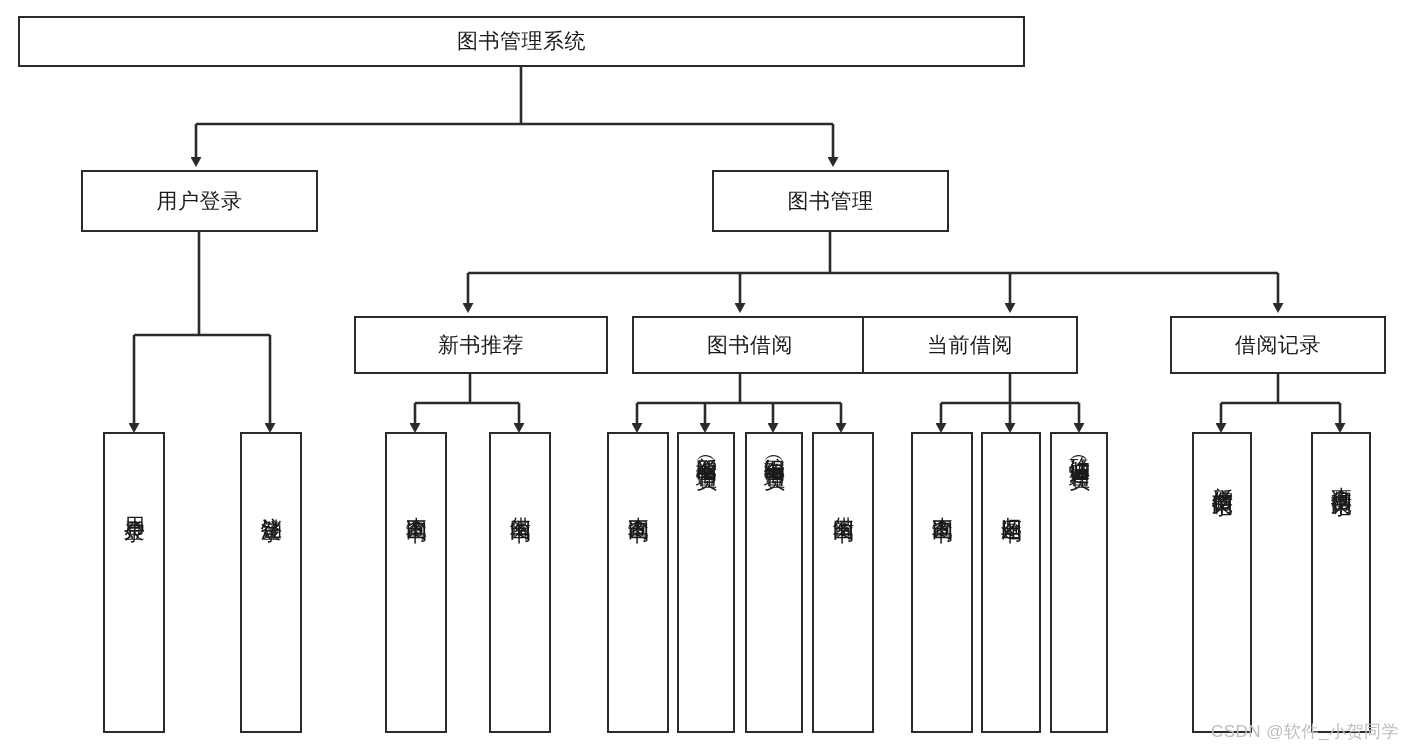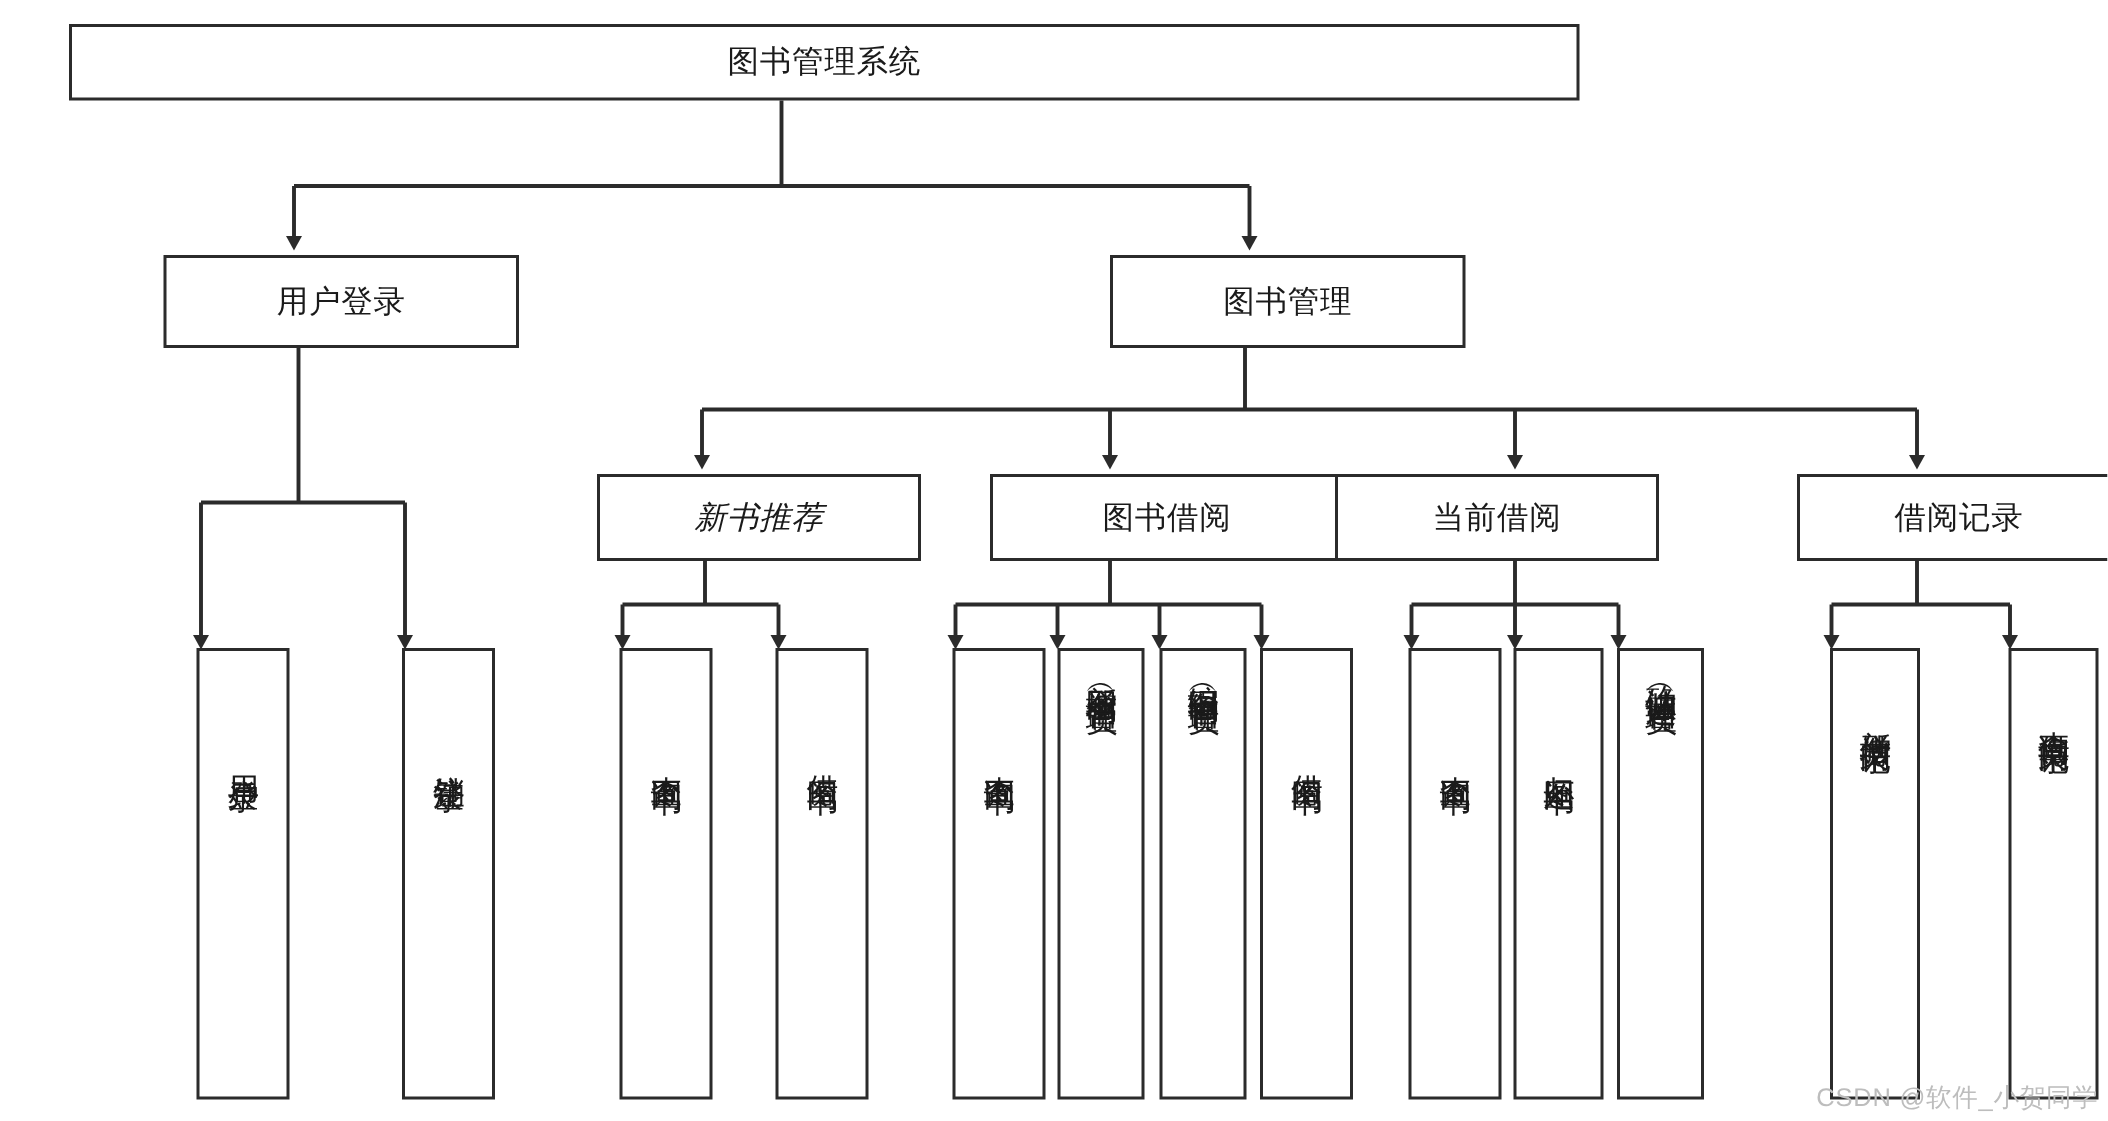--- a/index.html
+++ b/index.html
@@ -25,21 +25,20 @@
   }
   .node {
     position: absolute;
     box-sizing: border-box;
     border: 2px solid #2b2b2b;
     background: #ffffff;
     display: flex;
     align-items: center;
     justify-content: center;
     color: #1a1a1a;
-    margin-left: 28px;
   }
   .node .label {
     font-size: 21px;
     line-height: 1.25;
     letter-spacing: 0.5px;
     white-space: nowrap;
   }
   
   .node.vertical {
     align-items: flex-start;
@@ -127,21 +126,21 @@
     <span class="label">图书管理系统</span>
   </div>
 
   <div class="node" style="left:81px; top:170px; width:237px; height:62px;">
     <span class="label">用户登录</span>
   </div>
   <div class="node" style="left:712px; top:170px; width:237px; height:62px;">
     <span class="label">图书管理</span>
   </div>
 
-  <div class="node" style="left:370px; top:316px; width:216px; height:58px;font-style:italic;">
+  <div class="node" style="left:354px; top:316px; width:254px; height:58px;">
     <span class="label">新书推荐</span>
   </div>
   <div class="node" style="left:632px; top:316px; width:236px; height:58px;">
     <span class="label">图书借阅</span>
   </div>
   <div class="node" style="left:862px; top:316px; width:216px; height:58px;">
     <span class="label">当前借阅</span>
   </div>
   <div class="node" style="left:1170px; top:316px; width:216px; height:58px;">
     <span class="label">借阅记录</span>

